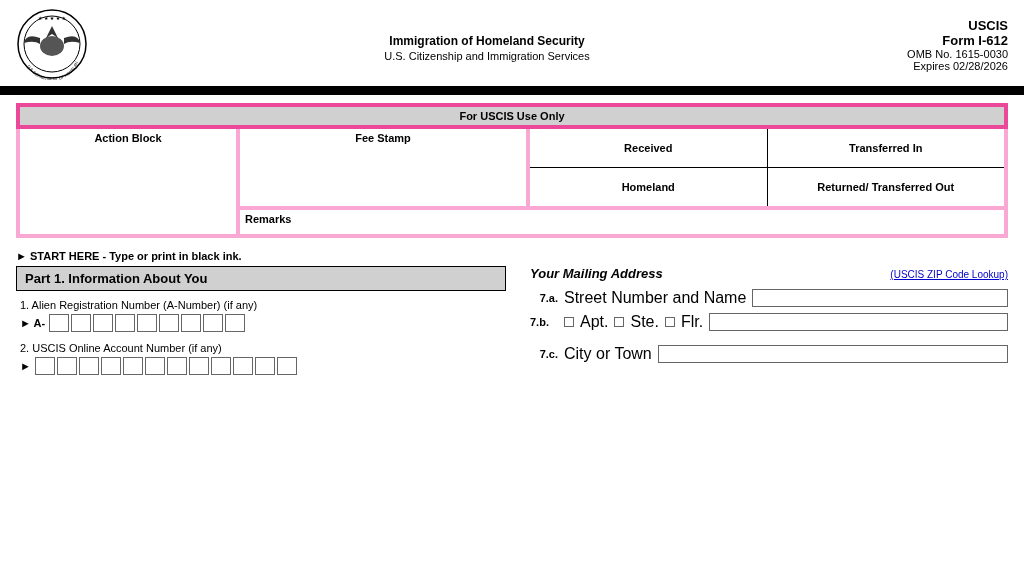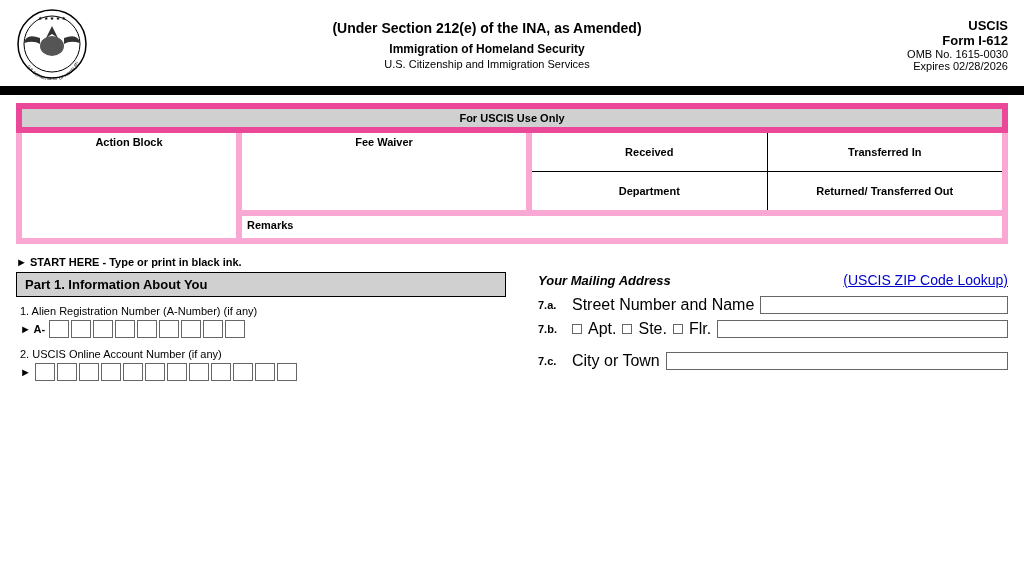--- a/index.html
+++ b/index.html
@@ -79,21 +79,21 @@
 
     
     .uscis-table {
       width: calc(100% - 32px);
       margin: 8px 16px;
       border-collapse: collapse;
       border: 1px solid #000;
     }
 
     .uscis-table td {
-      border: 6px solid #f9a8d4;
+      border: 4px solid #f9a8d4;
       padding: 3px 5px;
       vertical-align: top;
     }
 
     .uscis-table .label-cell {
       font-weight: bold;
       text-align: center;
       font-size: 11px;
     }
 
@@ -110,21 +110,21 @@
     .start-here {
       padding: 4px 16px;
       font-size: 11px;
       font-weight: bold;
     }
 
     
     .main-content {
       display: flex;
       padding: 0 16px;
-      gap: 32px;
+      gap: 24px;
     }
 
     
     .left-col {
       flex: 0 0 490px;
     }
 
     .part-header {
       background: #d0d0d0;
       border: 1px solid #000;
@@ -182,29 +182,30 @@
 
     .mailing-address-header .ma-title {
       font-size: 13px;
       font-weight: bold;
       font-style: italic;
     }
 
     .mailing-address-header .zip-lookup {
       color: #0000cc;
       text-decoration: underline;
-      font-size: 14px;
+      font-size: 10px;
       cursor: pointer;
     }
 
     .address-field-row {
       display: flex;
       align-items: center;
       gap: 6px;
       margin-bottom: 6px;
+      text-align: right;
     }
 
     .addr-label-num {
       font-weight: bold;
       font-size: 11px;
       min-width: 28px;
     }
 
     .addr-label-text {
       font-size: 16px;
@@ -266,64 +267,63 @@
 
         <path id="bottom-arc" d="M 10,55 A 28,28 0 0 0 62,55" fill="none"></path>
         <text font-size="4" fill="#000">
           <textPath href="#bottom-arc" startOffset="5%">U.S. DEPARTMENT OF HOMELAND SECURITY</textPath>
         </text>
         <text x="36" y="68" text-anchor="middle" font-size="3.5" fill="#000"></text>
       </svg>
     </div>
 
     <div class="header-center">
-      <div class="main-title">(Under Section 212(e) of the INA, as Amended)</div>
       <div class="sub-title">Immigration of Homeland Security</div>
       <div class="agency">U.S. Citizenship and Immigration Services</div>
     </div>
 
     <div class="header-right">
       <div class="form-id">USCIS</div>
       <div class="form-id">Form I-612</div>
       <div>OMB No. 1615-0030</div>
       <div>Expires 02/28/2026</div>
     </div>
   </div>
 
   <div class="black-bar"></div>
 
   <table class="uscis-table">
     <tbody>
         <tr>
-      <td colspan="3" class="header-row" style="text-align:center; font-weight:bold; background:#d0d0d0; border:6px solid #ec4899;">
+      <td colspan="3" class="header-row" style="text-align:center; font-weight:bold; background:#d0d0d0; border:4px solid #ec4899;">
         <span>For USCIS Use Only</span>
       </td>
     </tr>
     <tr>
 
       <td class="label-cell action-block-cell" rowspan="3" style="width:220px; vertical-align:top;">
         <span>Action Block</span>
       </td>
 
       <td class="label-cell" rowspan="2" style="width:290px; vertical-align:top;">
-        <span>Fee Waiver</span>
+        <span>Fee Stamp</span>
       </td>
 
       <td style="padding:0; vertical-align:top;">
         <div style="display:flex; border-bottom:1px solid #000;">
           <div class="nested-cell" style="flex:1; height:38px; display:flex; align-items:center; justify-content:center;">
             <span>Received</span>
           </div>
           <div class="nested-cell nested-cell-border" style="flex:1; height:38px; display:flex; align-items:center; justify-content:center;">
             <span>Transferred In</span>
           </div>
         </div>
         <div style="display:flex;">
           <div class="nested-cell" style="flex:1; height:38px; display:flex; align-items:center; justify-content:center;">
-            <span>Department</span>
+            <span>Homeland</span>
           </div>
           <div class="nested-cell nested-cell-border" style="flex:1; height:38px; display:flex; align-items:center; justify-content:center; text-align:center;">
             <span>Returned/ Transferred Out</span>
           </div>
         </div>
       </td>
     </tr>
     <tr>
       
     </tr>

